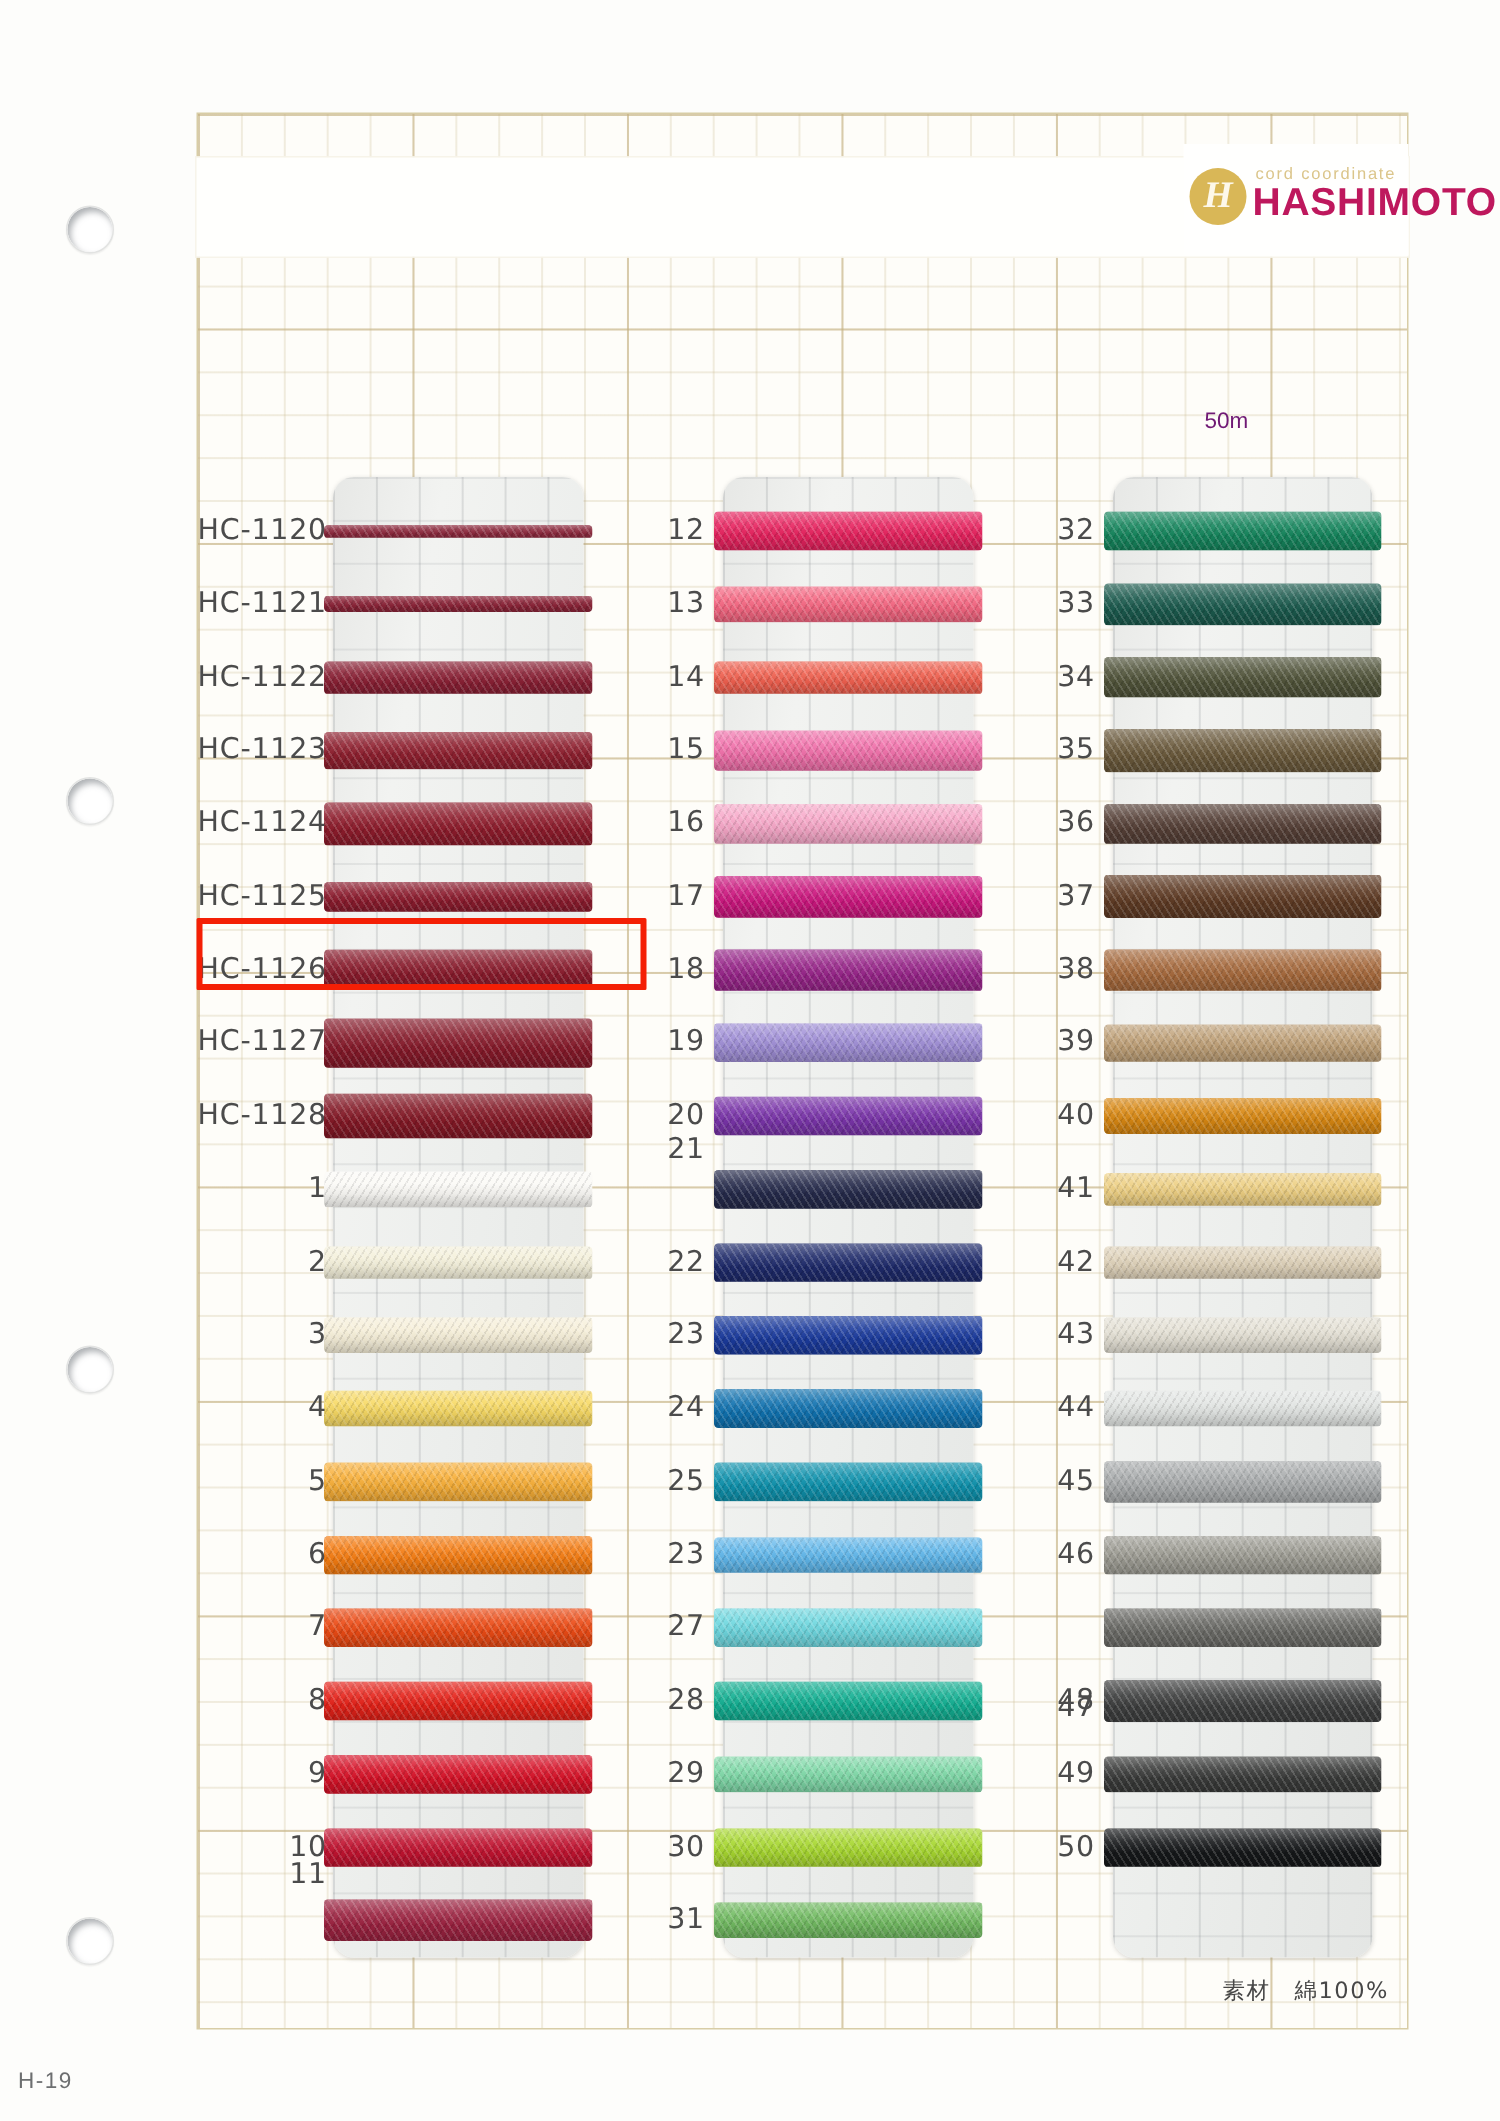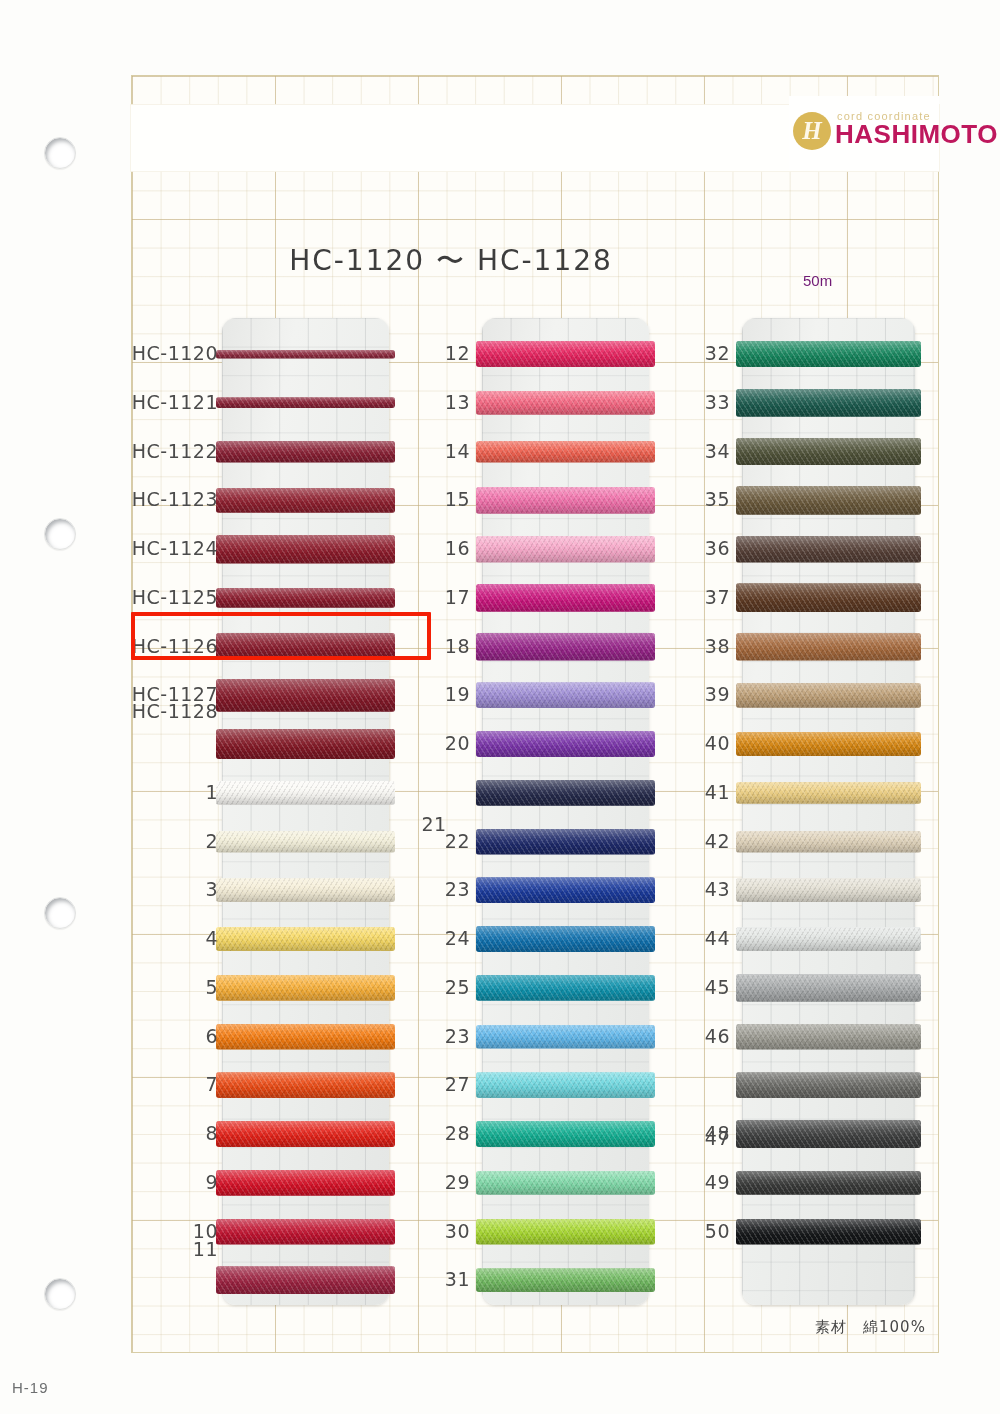--- a/index.html
+++ b/index.html
@@ -162,21 +162,20 @@
 
 
   <div id="logo">
     <div id="logo-mark">
       <span class="glyph">H</span>
     </div>
     <div id="logo-sub">cord coordinate</div>
     <div id="logo-name">HASHIMOTO</div>
   </div>
 
-  <div id="series">HC-1120 〜 HC-1128</div>
   <div id="length">50m</div>
 
   <div class="card" id="card1"></div>
   <div class="card" id="card2"></div>
   <div class="card" id="card3"></div>
 
   <div id="cords-layer">
       <div class="cord" style="left: 216px; width: 179px; top: 349.5px; height: 9px; background: rgb(142, 43, 63); clip-path: inset(0px);">
         <span class="weave"></span>
         <span class="sheen"></span>
@@ -416,42 +415,42 @@
     </div>
   <div id="labels-layer">
       <div class="lbl c1" style="top: 342px;">HC-1120</div>
       <div class="lbl c1" style="top: 390.75px;">HC-1121</div>
       <div class="lbl c1" style="top: 439.5px;">HC-1122</div>
       <div class="lbl c1" style="top: 488.25px;">HC-1123</div>
       <div class="lbl c1" style="top: 537px;">HC-1124</div>
       <div class="lbl c1" style="top: 585.75px;">HC-1125</div>
       <div class="lbl c1" style="top: 634.5px;">HC-1126</div>
       <div class="lbl c1" style="top: 683.25px;">HC-1127</div>
-      <div class="lbl c1" style="top: 700px;">HC-1128</div>
+      <div class="lbl c1" style="top: 732px;">HC-1128</div>
       <div class="lbl c1" style="top: 780.75px;">1</div>
       <div class="lbl c1" style="top: 829.5px;">2</div>
       <div class="lbl c1" style="top: 878.25px;">3</div>
       <div class="lbl c1" style="top: 927px;">4</div>
       <div class="lbl c1" style="top: 975.75px;">5</div>
       <div class="lbl c1" style="top: 1024.5px;">6</div>
       <div class="lbl c1" style="top: 1073.25px;">7</div>
       <div class="lbl c1" style="top: 1122px;">8</div>
       <div class="lbl c1" style="top: 1170.75px;">9</div>
       <div class="lbl c1" style="top: 1219.5px;">10</div>
       <div class="lbl c1" style="top: 1238px;">11</div>
       <div class="lbl c2" style="top: 342px;">12</div>
       <div class="lbl c2" style="top: 390.75px;">13</div>
       <div class="lbl c2" style="top: 439.5px;">14</div>
       <div class="lbl c2" style="top: 488.25px;">15</div>
       <div class="lbl c2" style="top: 537px;">16</div>
       <div class="lbl c2" style="top: 585.75px;">17</div>
       <div class="lbl c2" style="top: 634.5px;">18</div>
       <div class="lbl c2" style="top: 683.25px;">19</div>
       <div class="lbl c2" style="top: 732px;">20</div>
-      <div class="lbl c2" style="top: 813px; text-align: center;">21</div>
+      <div class="lbl c2" style="top: 755px;">21</div>
       <div class="lbl c2" style="top: 829.5px;">22</div>
       <div class="lbl c2" style="top: 878.25px;">23</div>
       <div class="lbl c2" style="top: 927px;">24</div>
       <div class="lbl c2" style="top: 975.75px;">25</div>
       <div class="lbl c2" style="top: 1024.5px;">23</div>
       <div class="lbl c2" style="top: 1073.25px;">27</div>
       <div class="lbl c2" style="top: 1122px;">28</div>
       <div class="lbl c2" style="top: 1170.75px;">29</div>
       <div class="lbl c2" style="top: 1219.5px;">30</div>
       <div class="lbl c2" style="top: 1268.25px;">31</div>

